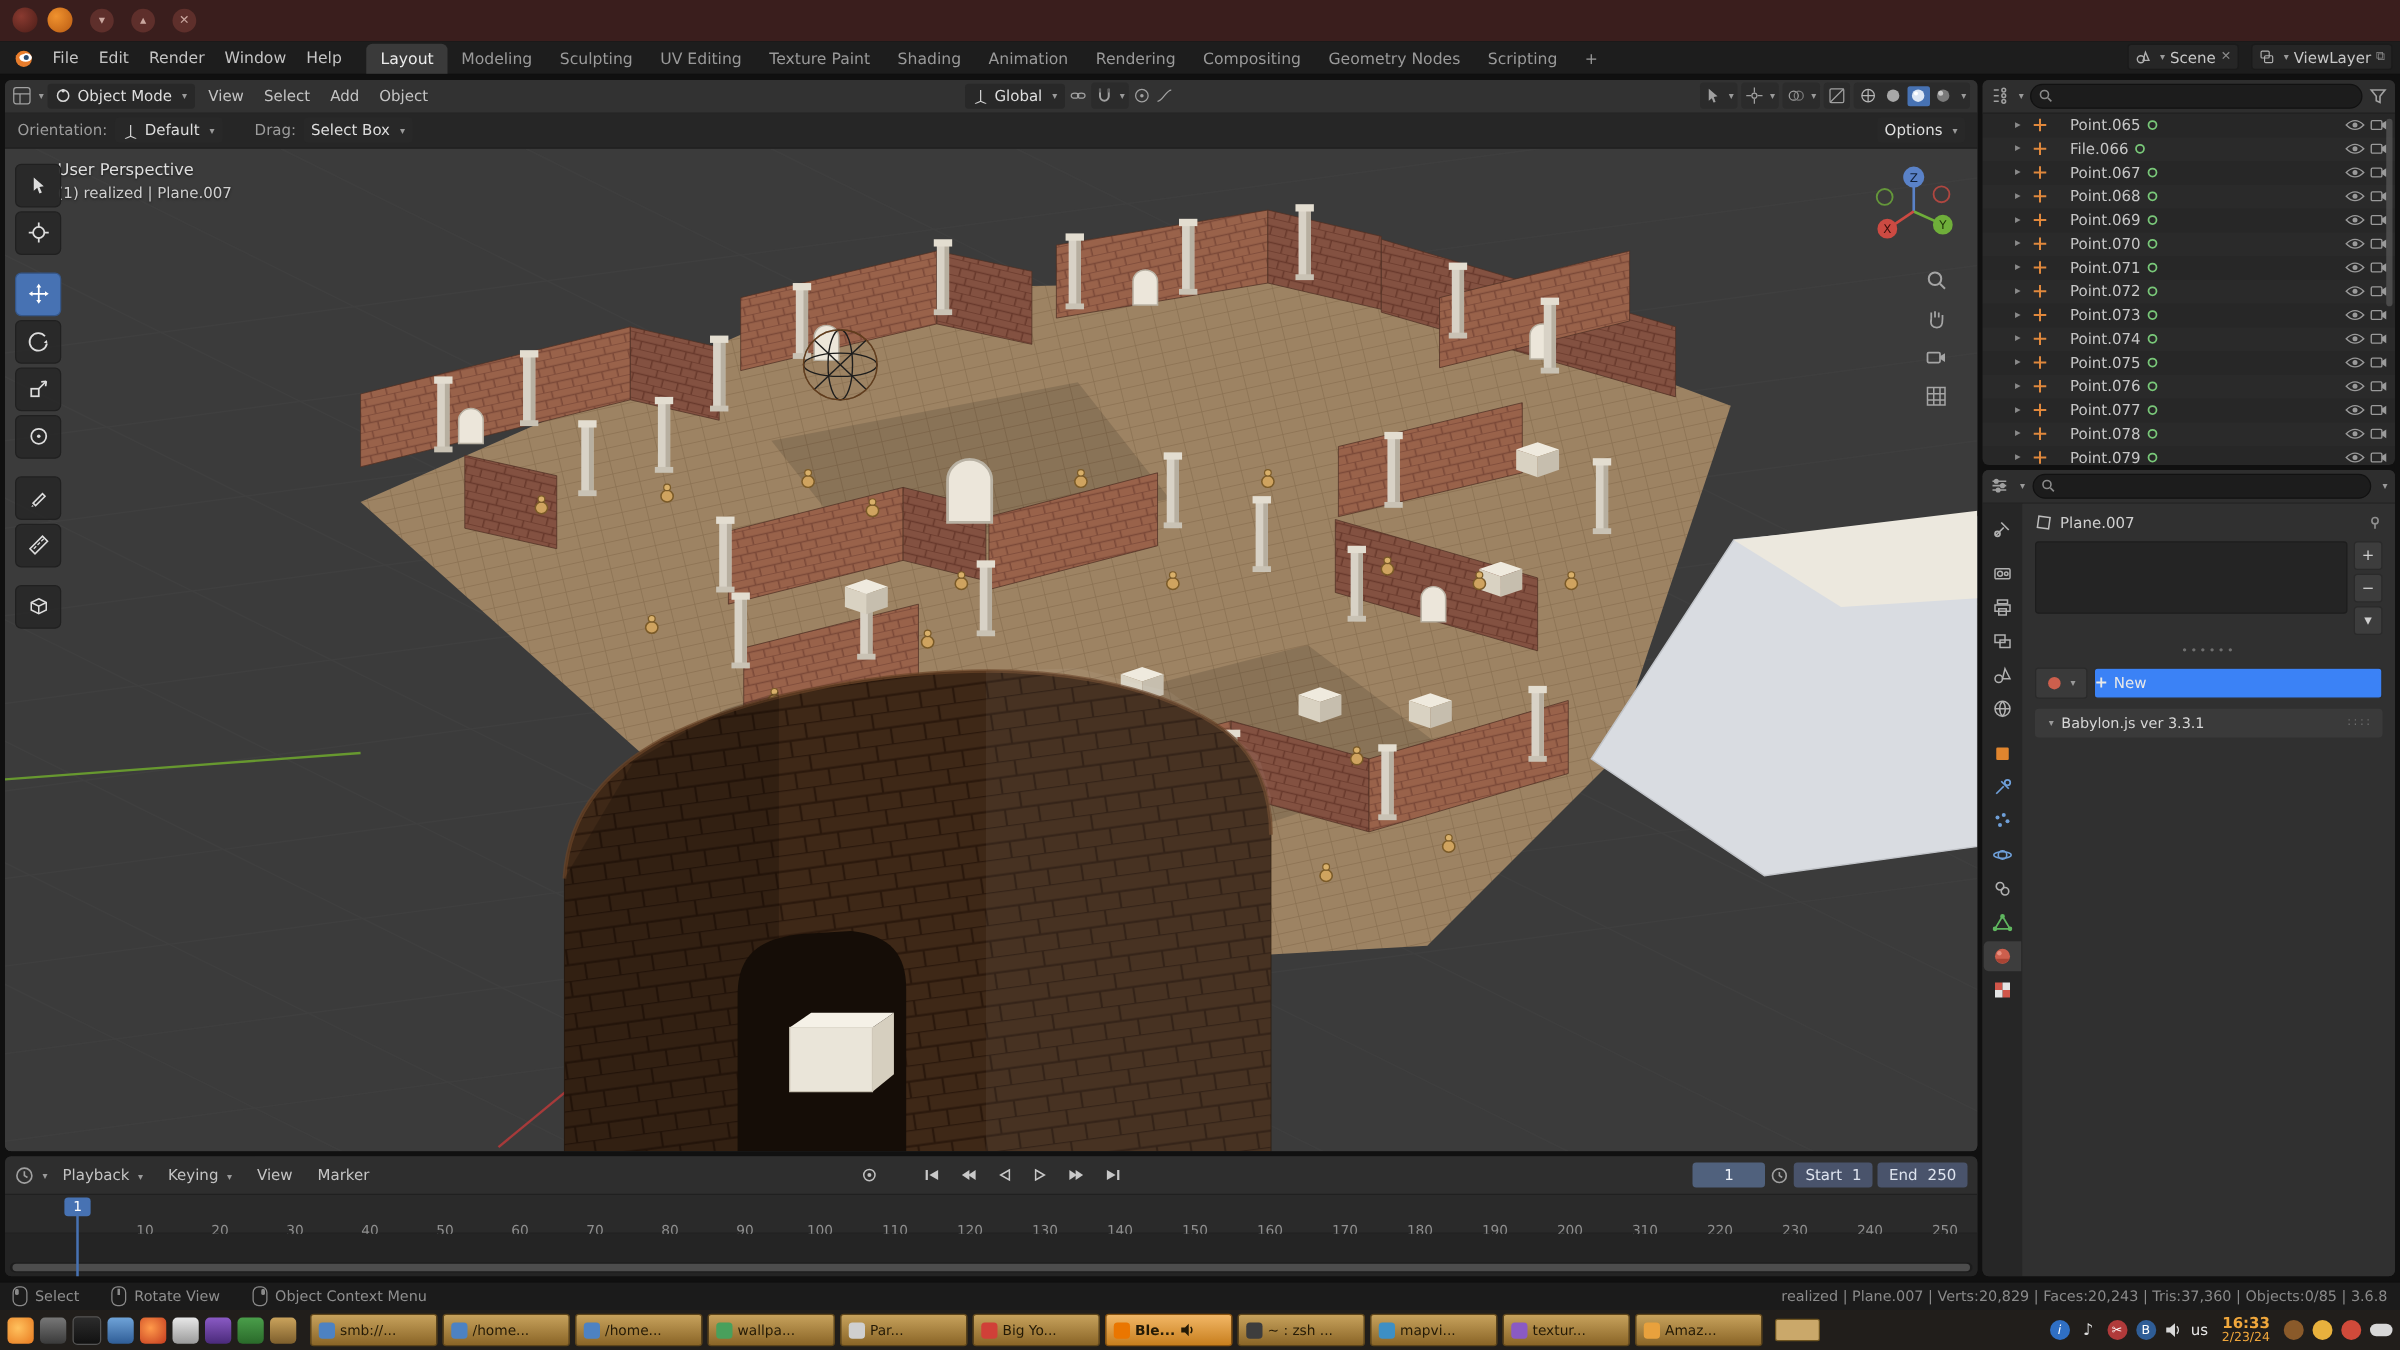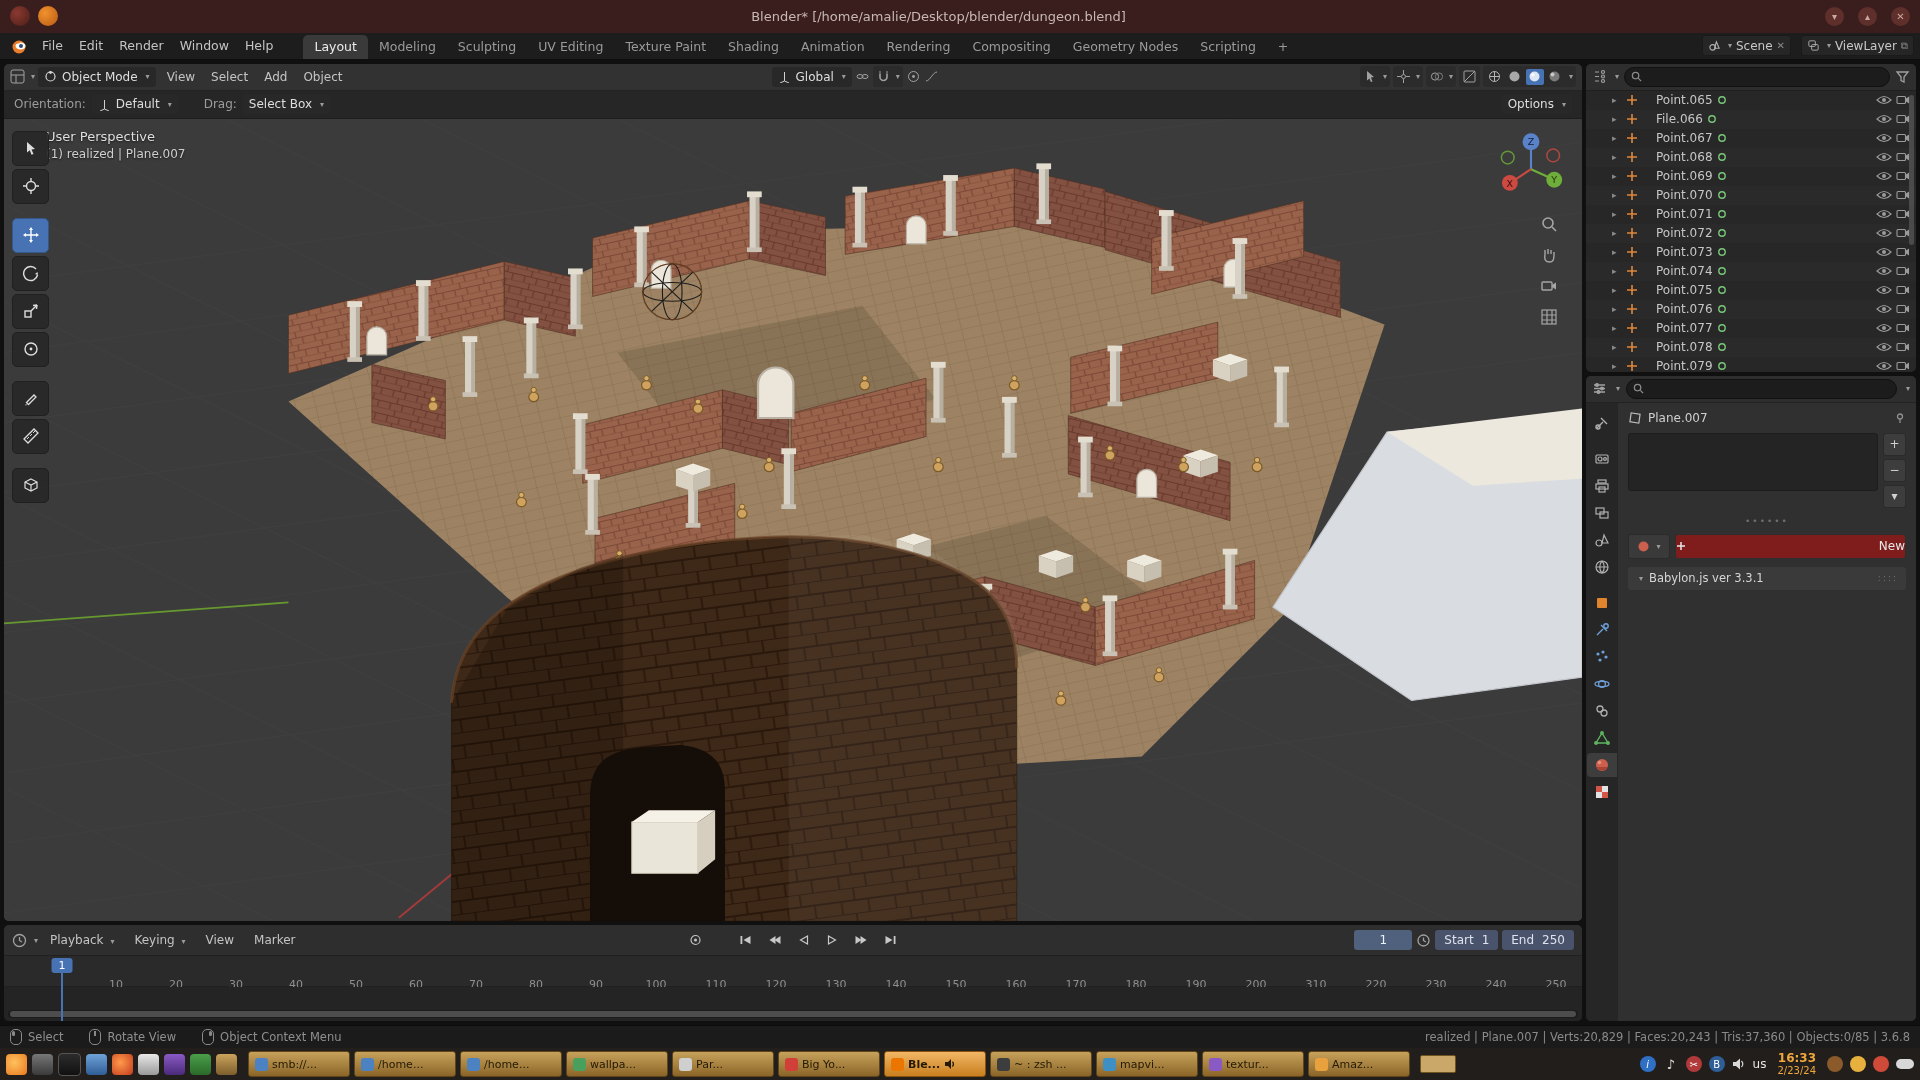--- a/index.html
+++ b/index.html
@@ -15,21 +15,21 @@
   .tb-circle{width:20px;height:20px;border-radius:50%;}
   .tb-circle.c1{background:radial-gradient(circle at 35% 35%,#8a3a30,#4a1d18);}
   .tb-circle.c2{background:radial-gradient(circle at 35% 35%,#f0922e,#b85a12);}
   .titlebar .title{flex:1;text-align:center;color:#c8b8b4;}
   .winbtn{width:19px;height:19px;border-radius:50%;background:#5e2f2b;color:#caa79f;font-size:10px;display:flex;align-items:center;justify-content:center;margin-left:6px;}
 
   
   .topbar{height:26px;background:#1d1d1d;display:flex;align-items:center;font-size:12.5px;color:#b4b4b4;padding:0 6px;gap:2px;border-bottom:1px solid #0f0f0f;}
   .blogo{width:18px;height:18px;margin:0 4px;}
   .menu-item{padding:2px 8px;border-radius:3px;color:#c4c4c4;}
-  .ws-tabs{display:flex;margin-left:20px;height:100%;align-items:flex-end;}
+  .ws-tabs{display:flex;margin-left:10px;height:100%;align-items:flex-end;}
   .ws-tab{padding:4px 11px 5px;color:#9a9a9a;font-size:12.5px;border-radius:5px 5px 0 0;}
   .ws-tab.active{background:#3a3a3a;color:#ececec;}
   .id-field{background:#262626;border:1px solid #1a1a1a;border-radius:3px;height:19px;display:flex;align-items:center;padding:0 5px;gap:4px;color:#c8c8c8;font-size:12px;margin-left:8px;}
   .mini-ico{width:13px;height:13px;}
   .xico{color:#8a8a8a;font-size:10px;}
 
   
   .workspace{height:967px;display:flex;background:#101010;}
   .left-col{flex:1;display:flex;flex-direction:column;gap:4px;padding:4px;min-width:0;}
   .right-col{width:330px;display:flex;flex-direction:column;gap:4px;padding:4px 4px 4px 0;}
@@ -97,21 +97,21 @@
   .pr-tab.gap{height:6px;}
   .pr-main{flex:1;background:#303030;padding:8px 10px;display:flex;flex-direction:column;gap:8px;font-size:12px;color:#cfcfcf;}
   .pr-crumb{display:flex;align-items:center;gap:6px;}
   .slot-wrap{display:flex;gap:5px;}
   .slot-box{flex:1;height:56px;background:#242424;border:1px solid #1d1d1d;border-radius:3px;}
   .slot-btns{display:flex;flex-direction:column;gap:3px;}
   .sq-btn{width:21px;height:21px;background:#3d3d3d;border:1px solid #2a2a2a;border-radius:3px;color:#d0d0d0;display:flex;align-items:center;justify-content:center;font-size:12px;}
   .grip{color:#6f6f6f;font-size:9px;text-align:center;letter-spacing:2px;}
   .new-row{display:flex;gap:5px;}
   .mat-dd{width:40px;height:23px;background:#3a3a3a;border:1px solid #2a2a2a;border-radius:3px;display:flex;align-items:center;justify-content:center;gap:3px;}
-  .new-btn{flex:1;height:23px;background:#7f1d1d;border:1px solid #2e2e2e;border-radius:3px;display:flex;align-items:center;justify-content:space-between;gap:5px;color:#e8e8e8;}
+  .new-btn{flex:1;height:23px;background:#3b82f6;border:1px solid #2e2e2e;border-radius:3px;display:flex;align-items:center;justify-content:flex-start;gap:5px;color:#e8e8e8;}
   .panel-bar{height:23px;background:#3a3a3a;border-radius:3px;display:flex;align-items:center;gap:6px;padding:0 8px;color:#d6d6d6;font-size:11.5px;}
 
   
   .statusbar{height:22px;background:#1b1b1b;display:flex;align-items:center;padding:0 10px;font-size:11.5px;color:#8f8f8f;gap:26px;border-top:1px solid #0d0d0d;}
   .hint{display:flex;align-items:center;gap:6px;}
   .mbtn{width:10px;height:14px;border:1px solid #8a8a8a;border-radius:5px;position:relative;display:inline-block;}
   .mbtn i{position:absolute;background:#8a8a8a;}
   .mbtn.l i{left:1px;top:1px;width:3px;height:5px;border-radius:2px;}
   .mbtn.m i{left:3.5px;top:1px;width:2px;height:5px;}
   .mbtn.r i{right:1px;top:1px;width:3px;height:5px;border-radius:2px;}
@@ -135,21 +135,20 @@
   .clock .d{font-size:10px;}
 </style>
 </head>
 <body>
 
 <div class="screen">
 
   <div class="titlebar">
     <span class="tb-circle c1"></span>
     <span class="tb-circle c2"></span>
-    <span class="title">Blender* [/home/amalie/Desktop/blender/dungeon.blend]</span>
     <span class="winbtn">▾</span>
     <span class="winbtn">▴</span>
     <span class="winbtn">✕</span>
   </div>
 
   <div class="topbar">
     <svg class="blogo" viewBox="0 0 18 18">
       <circle cx="9" cy="10" r="6.5" fill="#e87d2c"></circle>
         <ellipse cx="10.5" cy="9" rx="5" ry="3.4" fill="#fff"></ellipse>
         <circle cx="11" cy="9" r="2" fill="#2a4a6e"></circle>

